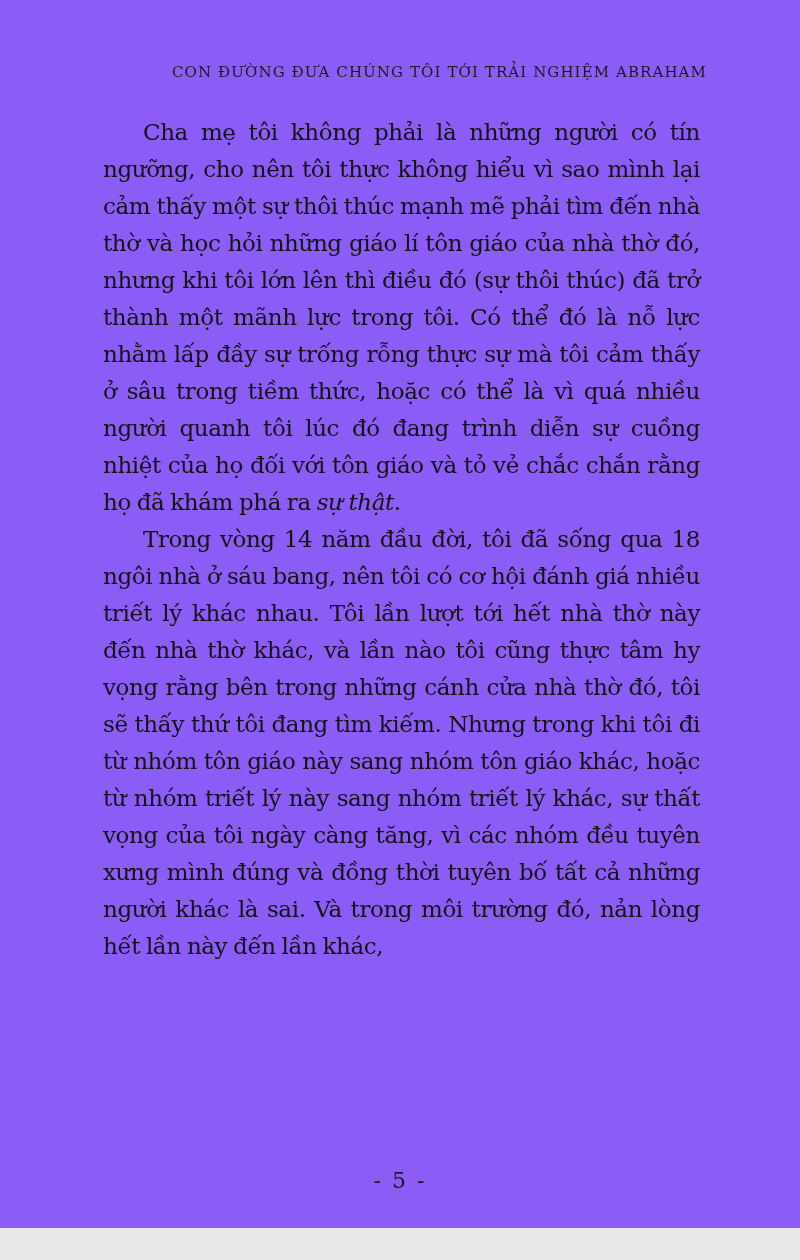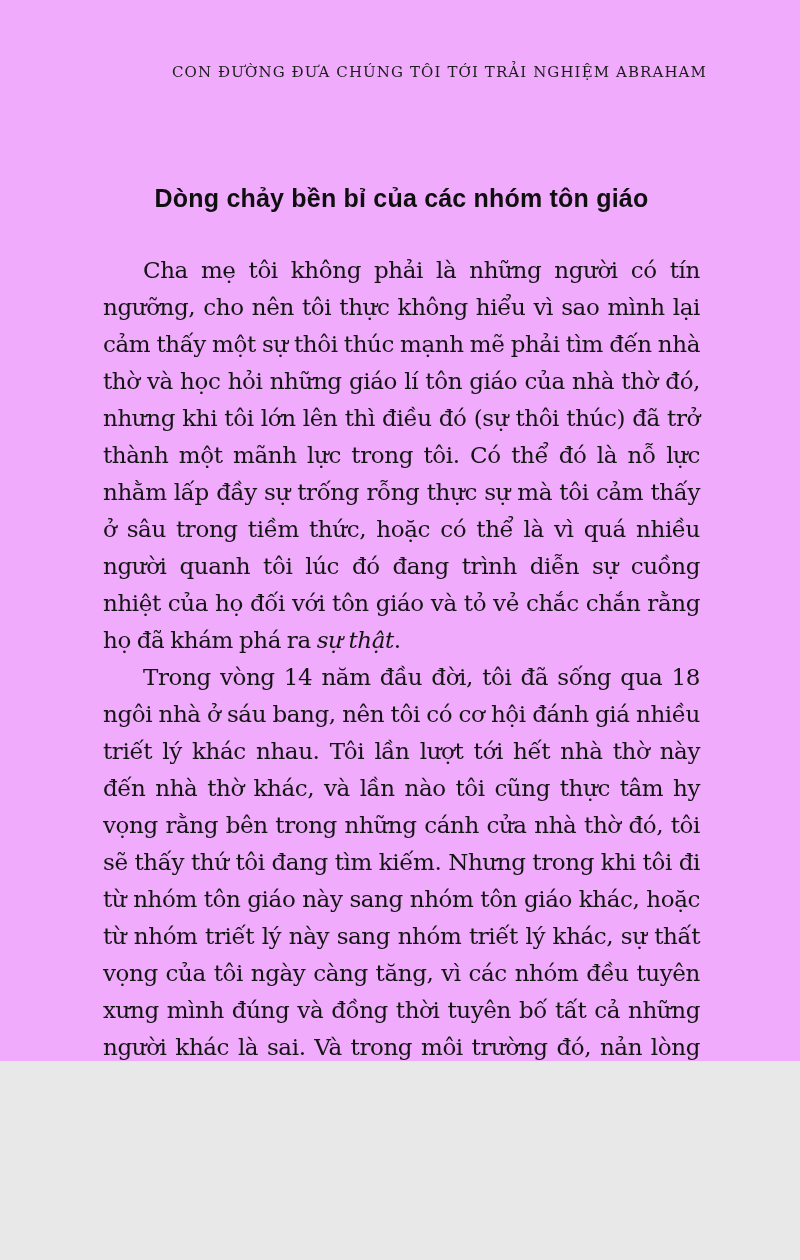--- a/index.html
+++ b/index.html
@@ -1,21 +1,21 @@
 <!DOCTYPE html>
 <html><head>
 <meta charset="utf-8">
 <style>
   html, body { margin: 0; padding: 0; background: #e8e8e8; }
   .page {
     position: relative;
     width: 800px;
-    height: 1061px;
+    height: 1228px;
     margin: 0 auto;
-    background: #f0abfc;
+    background: #8b5cf6;
     color: #141414;
     overflow: hidden;
     font-family: "DejaVu Serif", serif;
   }
   .running-head {
     position: absolute;
     top: 63px;
     left: 172px;
     right: 96px;
     text-align: center;
@@ -64,21 +64,20 @@
 </head>
 <body>
 
 <div class="page">
 
   <div class="running-head">CON ĐƯỜNG ĐƯA CHÚNG TÔI TỚI TRẢI NGHIỆM ABRAHAM</div>
 
   <div class="content">
 
 
-    <h2 class="section-heading">Dòng chảy bền bỉ của các nhóm tôn giáo</h2>
 
     <p class="para indent"><span>Cha mẹ tôi không phải là những người có tín ngưỡng, cho nên tôi thực không hiểu vì sao mình lại cảm thấy một sự thôi thúc mạnh mẽ phải tìm đến nhà thờ và học hỏi những giáo lí tôn giáo của nhà thờ đó, nhưng khi tôi lớn lên thì điều đó (sự thôi thúc) đã trở thành một mãnh lực trong tôi. Có thể đó là nỗ lực nhằm lấp đầy sự trống rỗng thực sự mà tôi cảm thấy ở sâu trong tiềm thức, hoặc có thể là vì quá nhiều người quanh tôi lúc đó đang trình diễn sự cuồng nhiệt của họ đối với tôn giáo và tỏ vẻ chắc chắn rằng họ đã khám phá ra </span><em class="it">sự thật</em><span>.</span></p>
 
     <p class="para indent"><span>Trong vòng 14 năm đầu đời, tôi đã sống qua 18 ngôi nhà ở sáu bang, nên tôi có cơ hội đánh giá nhiều triết lý khác nhau. Tôi lần lượt tới hết nhà thờ này đến nhà thờ khác, và lần nào tôi cũng thực tâm hy vọng rằng bên trong những cánh cửa nhà thờ đó, tôi sẽ thấy thứ tôi đang tìm kiếm. Nhưng trong khi tôi đi từ nhóm tôn giáo này sang nhóm tôn giáo khác, hoặc từ nhóm triết lý này sang nhóm triết lý khác, sự thất vọng của tôi ngày càng tăng, vì các nhóm đều tuyên xưng mình đúng và đồng thời tuyên bố tất cả những người khác là sai. Và trong môi trường đó, nản lòng hết lần này đến lần khác,</span></p>
 
   </div>
 
   <div class="folio">- 5 -</div>
 
 </div>

